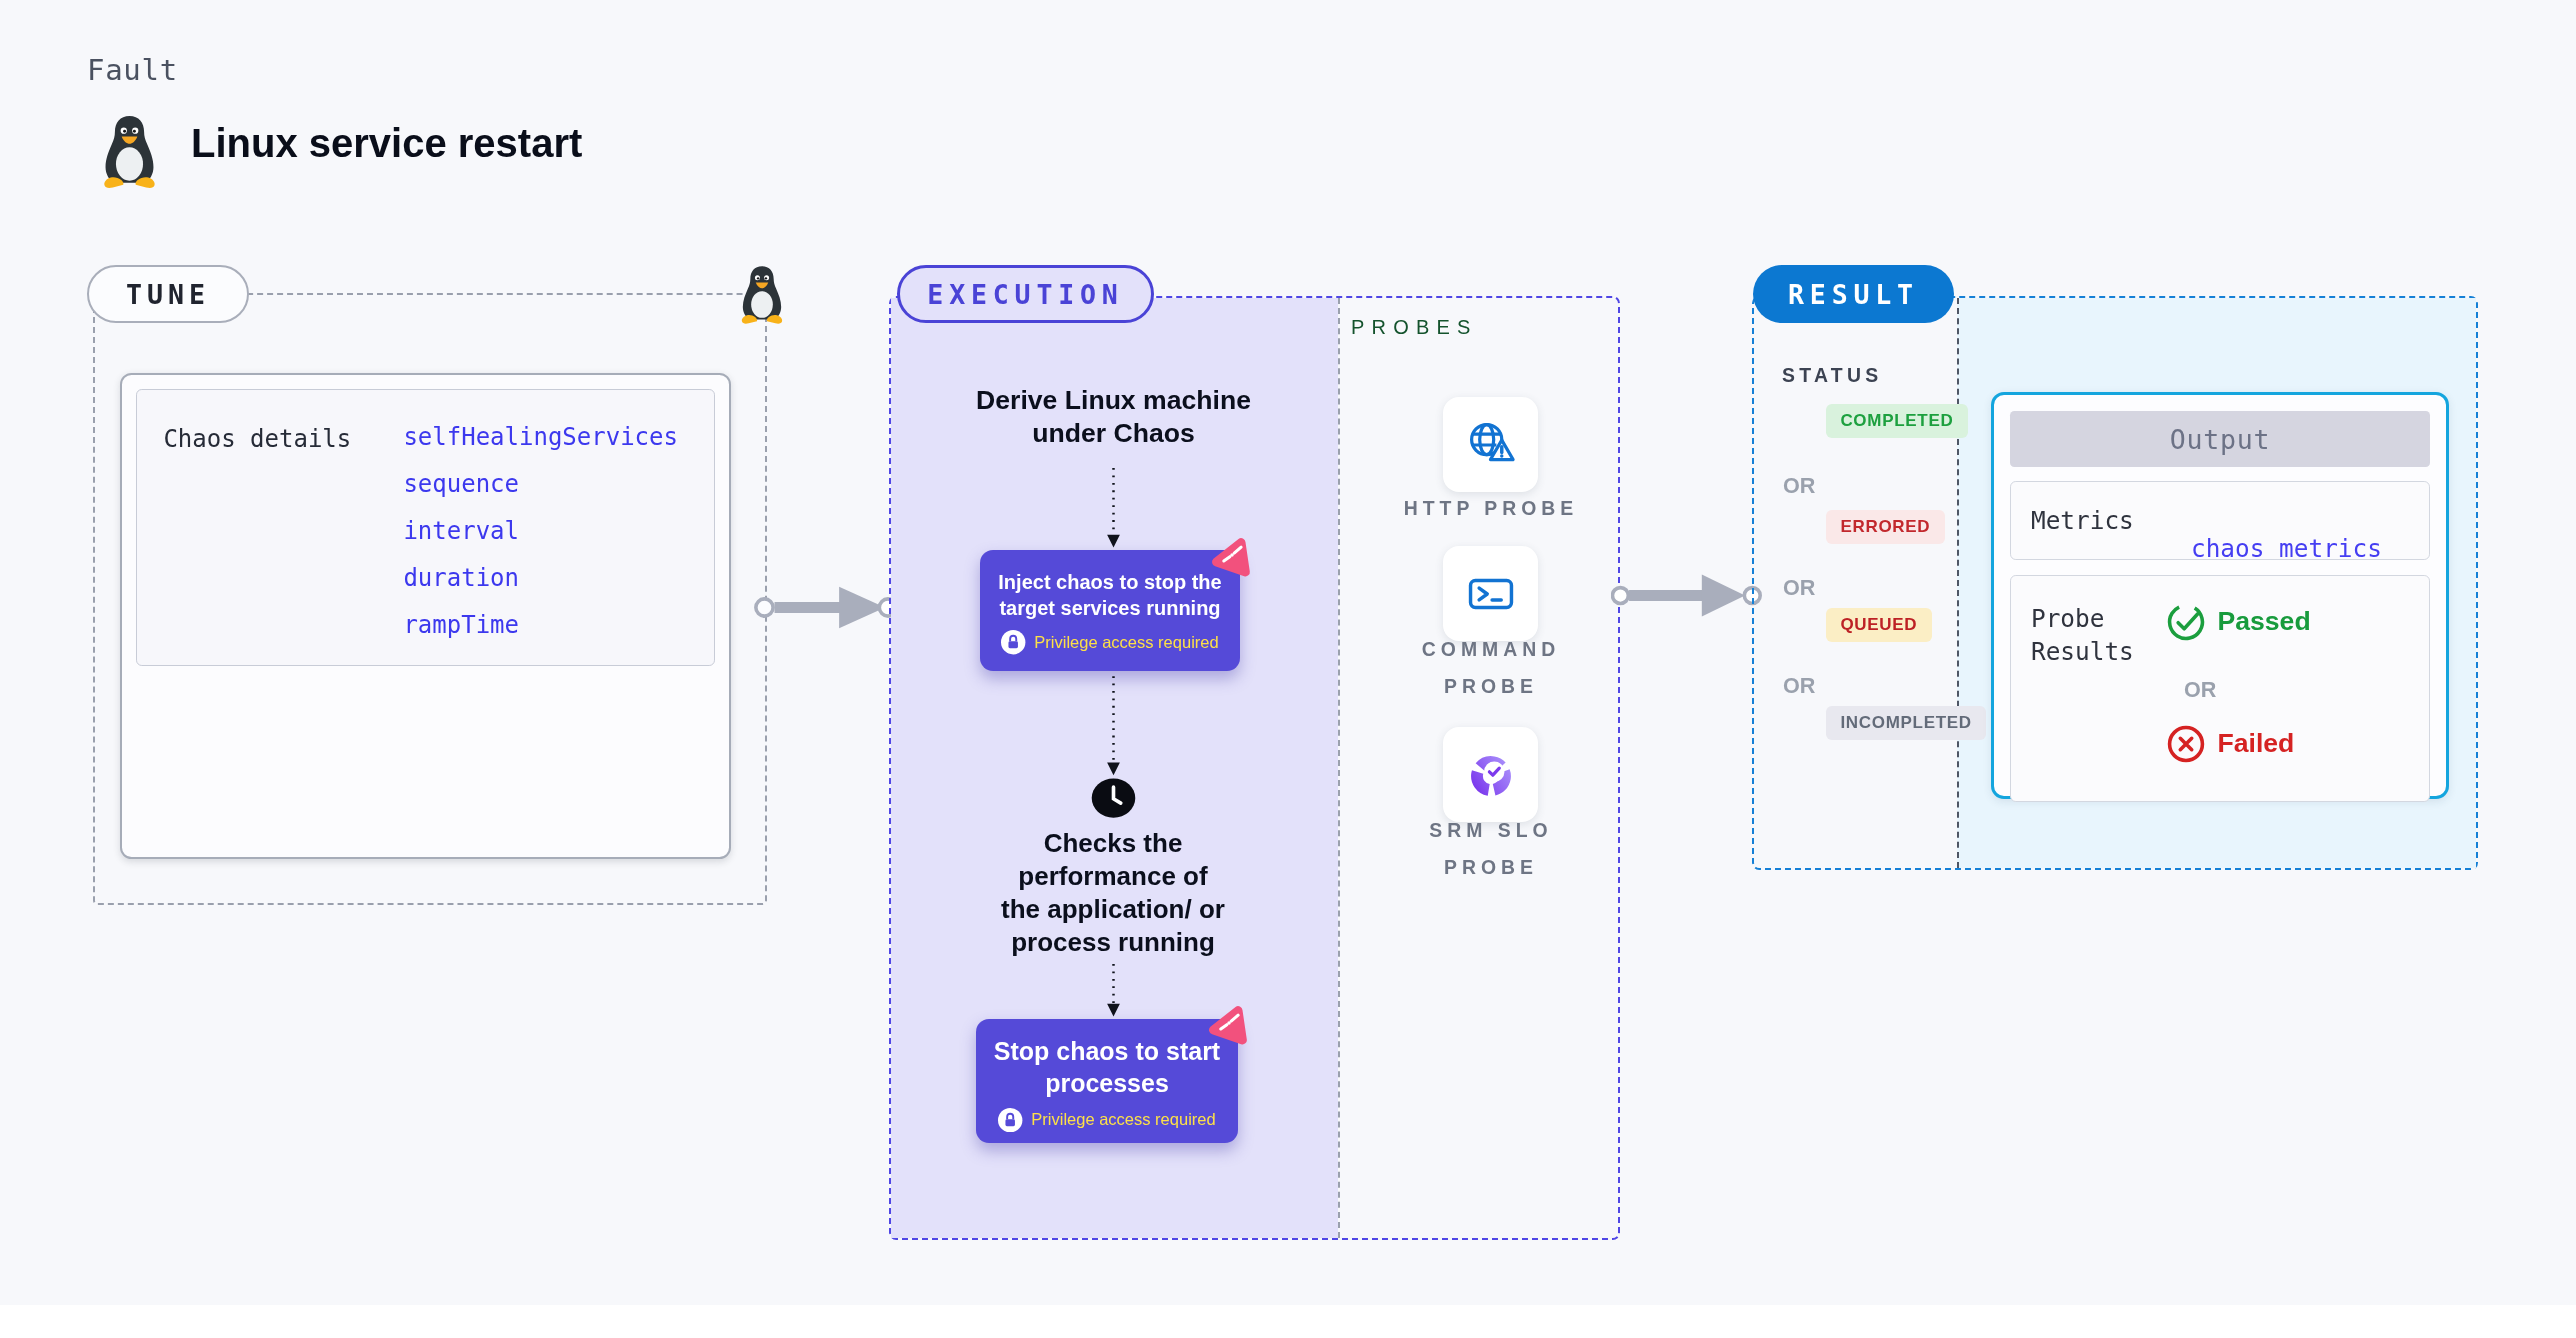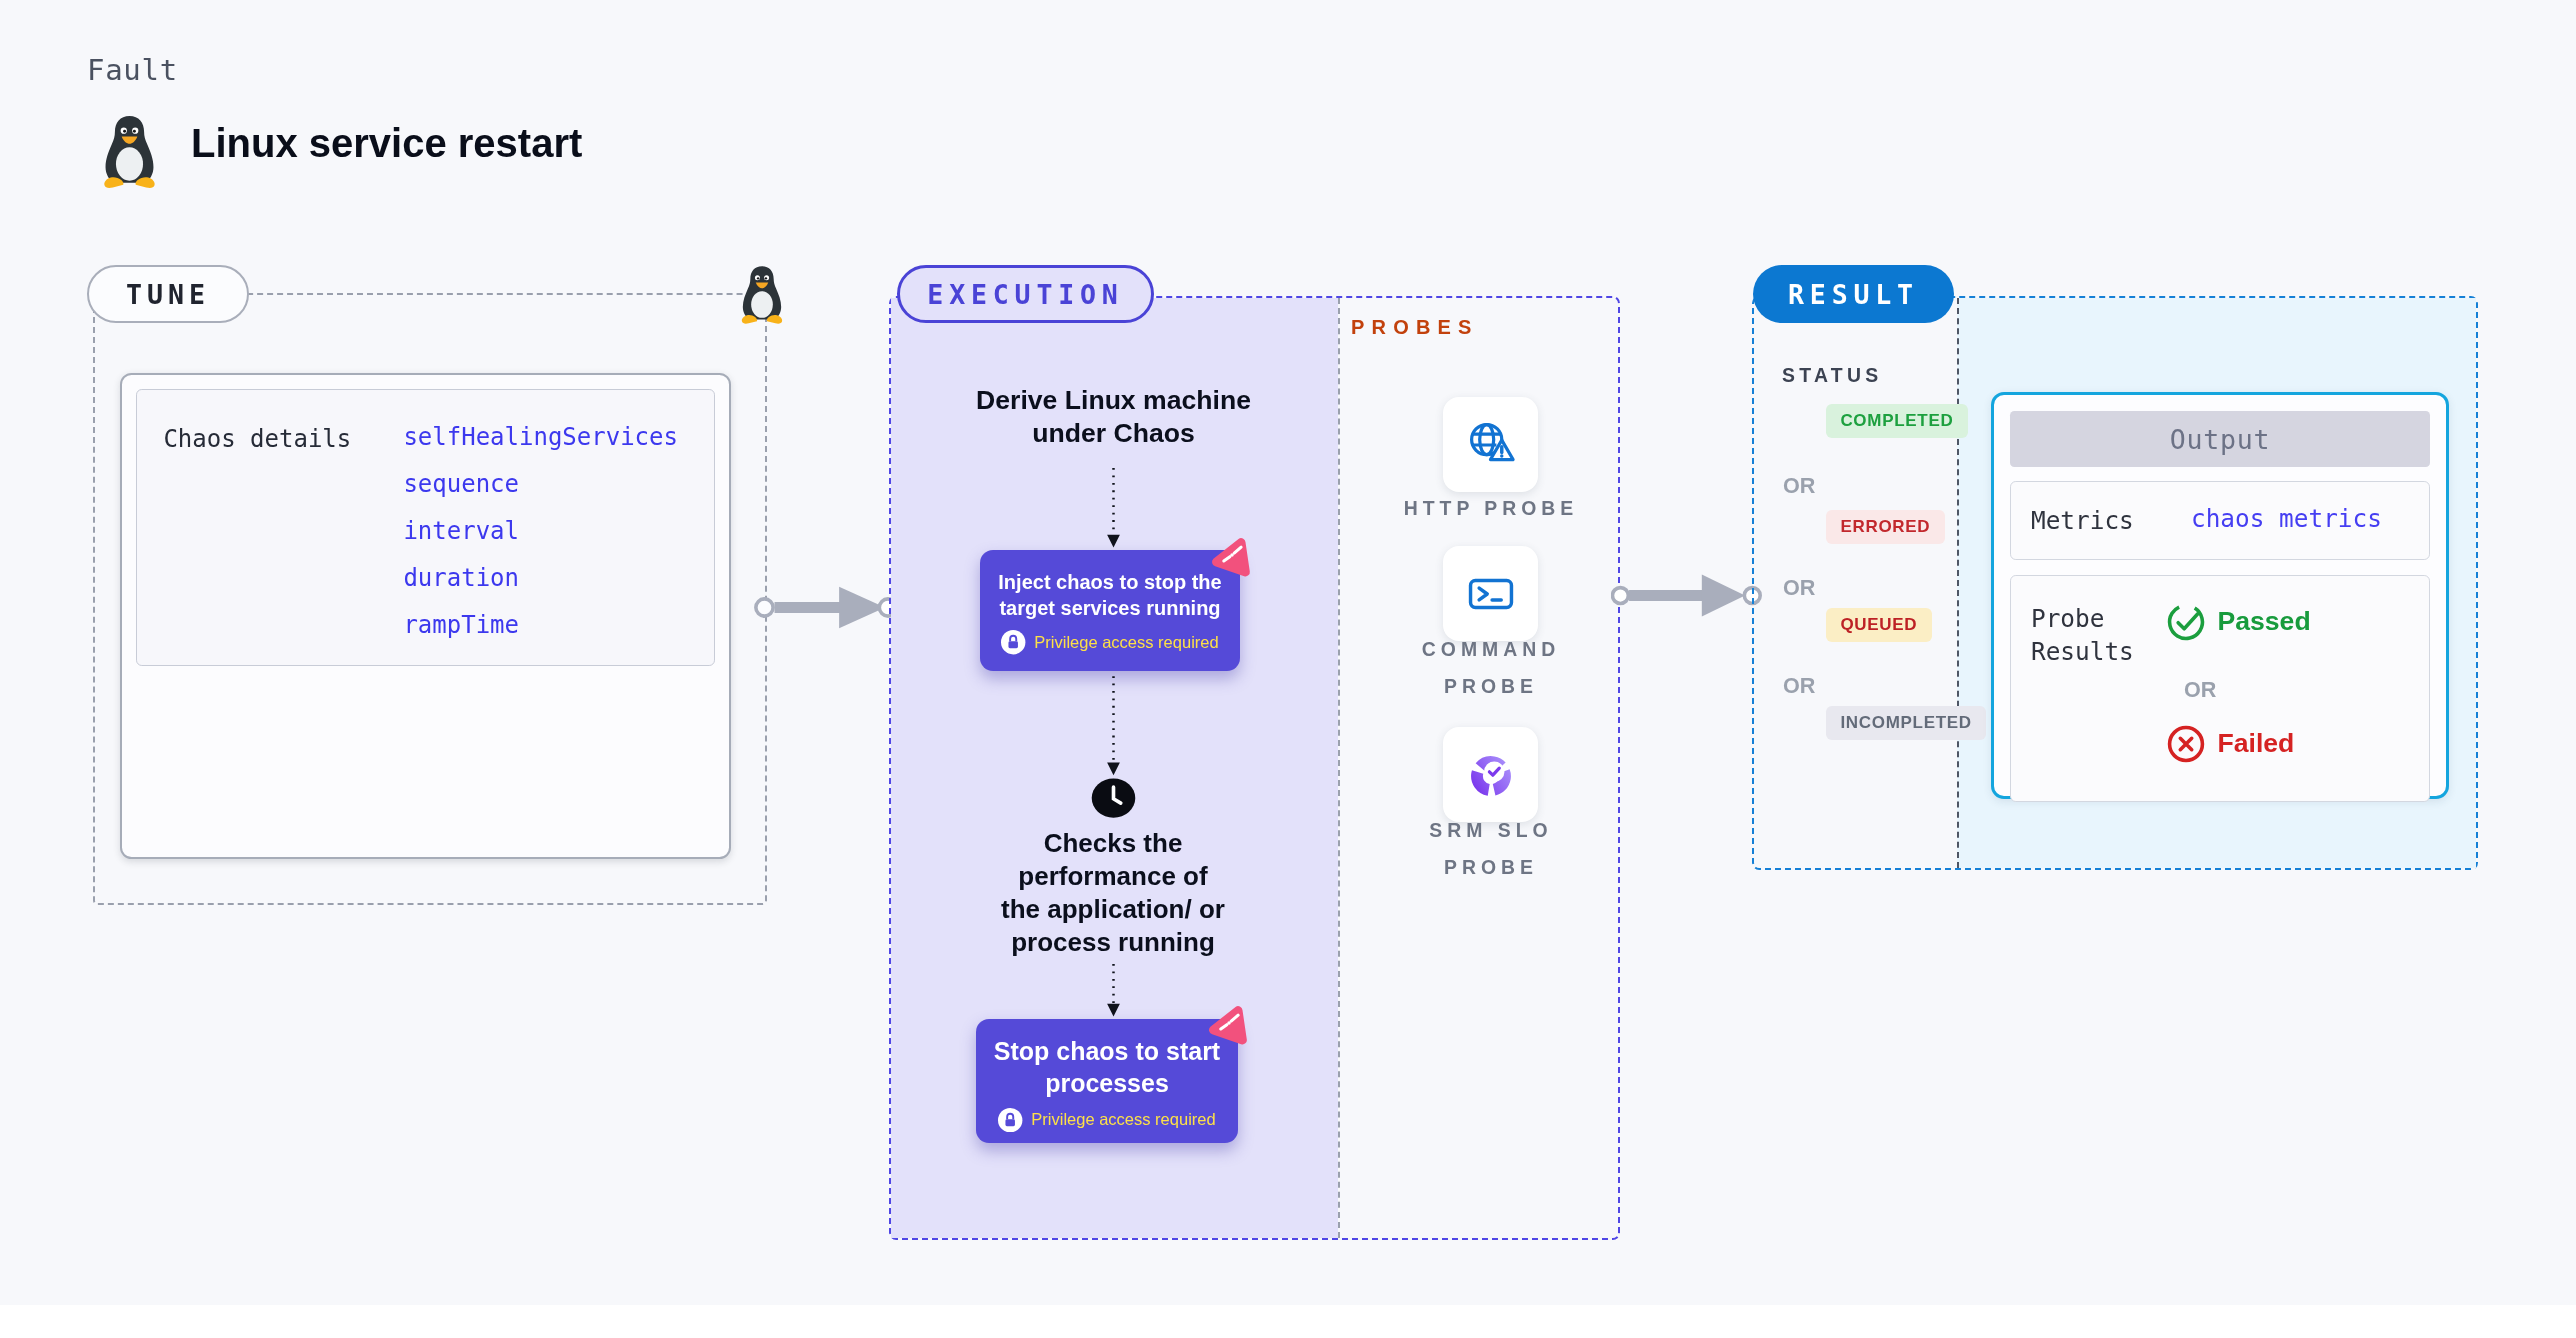--- a/index.html
+++ b/index.html
@@ -46,21 +46,21 @@
              color:#fff;text-align:center;box-sizing:border-box;z-index:4;}
   .btn-inject{left:980px;top:550px;width:260px;height:121px;padding-top:18.7px;}
   .btn-inject .btn-title{font-size:20px;line-height:26.6px;font-weight:700;}
   .btn-stop{left:976px;top:1019px;width:262px;height:124px;padding-top:16px;}
   .btn-stop .btn-title{font-size:25px;line-height:32px;font-weight:700;}
   .priv-row{display:flex;align-items:center;justify-content:center;gap:8.6px;margin-top:8.6px;}
   .priv-text{font-size:16.5px;color:#fde047;font-weight:500;}
   .pink-logo{z-index:5;}
 
   
-  .probes-label{left:1351px;top:316px;font-size:20px;font-weight:700;color:#c2410c;letter-spacing:7.2px;}
+  .probes-label{left:1351px;top:316px;font-size:20px;font-weight:400;color:#14532d;letter-spacing:7.2px;}
   .probe-card{left:1443px;width:95px;height:95px;background:#ffffff;border-radius:16px;
               box-shadow:0 2.9px 8.6px rgba(60,70,90,.12);display:flex;align-items:center;justify-content:center;}
   .probe-label{left:1397px;width:188px;text-align:center;font-size:19.4px;font-weight:700;color:#6e7584;
                letter-spacing:5px;line-height:37px;}
 
   
   .result-box{left:1752px;top:296px;width:726px;height:574px;border:2.9px dashed #1580d6;border-radius:7.2px;box-sizing:border-box;}
   .result-cyan{position:absolute;left:203px;top:0;right:0;bottom:0;background:#e8f5fd;}
   .result-divider{position:absolute;left:203px;top:0;bottom:0;width:0;border-left:2.2px dashed #4f5665;}
   .status-heading{left:1782px;top:364px;font-size:19.4px;font-weight:700;color:#3c4352;letter-spacing:4.3px;}
@@ -73,21 +73,21 @@
   .or-1{left:1783px;top:473px;} .or-2{left:1783px;top:575px;} .or-3{left:1783px;top:673px;}
 
   .output-card{left:1991px;top:392px;width:458px;height:407px;background:#fdfdff;border:3.6px solid #14a5de;
                border-radius:13px;padding:16px;box-sizing:border-box;box-shadow:0 2.9px 8.6px rgba(30,60,90,.10);z-index:4;}
   .out-header{height:56px;background:#d5d5e0;border-radius:4.3px;display:flex;align-items:center;justify-content:center;
               font-size:26.6px;color:#6c7286;letter-spacing:0.7px;margin-bottom:14.4px;}
   .out-row{border:1.4px solid #d3d7e0;background:#fbfbfd;border-radius:5.8px;position:relative;box-sizing:border-box;}
   .out-row-metrics{height:79px;margin-bottom:14.4px;}
   .out-row-results{height:227px;}
   .out-label{font-size:24.4px;color:#2f333e;line-height:33px;}
-  .metrics-value{font-size:24.4px;color:#453ef2;}
+  .metrics-value{font-size:24.4px;color:#453ef2;margin-top:30px;}
   .res-group{position:absolute;display:flex;align-items:center;gap:11.5px;}
   .passed-text{font-size:26.6px;font-weight:700;color:#189b3d;}
   .failed-text{font-size:26.6px;font-weight:700;color:#d52222;}
   .res-or{position:absolute;left:173px;top:101px;font-size:21.6px;color:#9aa1ad;font-weight:600;}
 
   .bottom-strip{left:0;right:0;top:1305px;height:34px;background:#ffffff;}
 </style>
 </head>
 <body>
 

